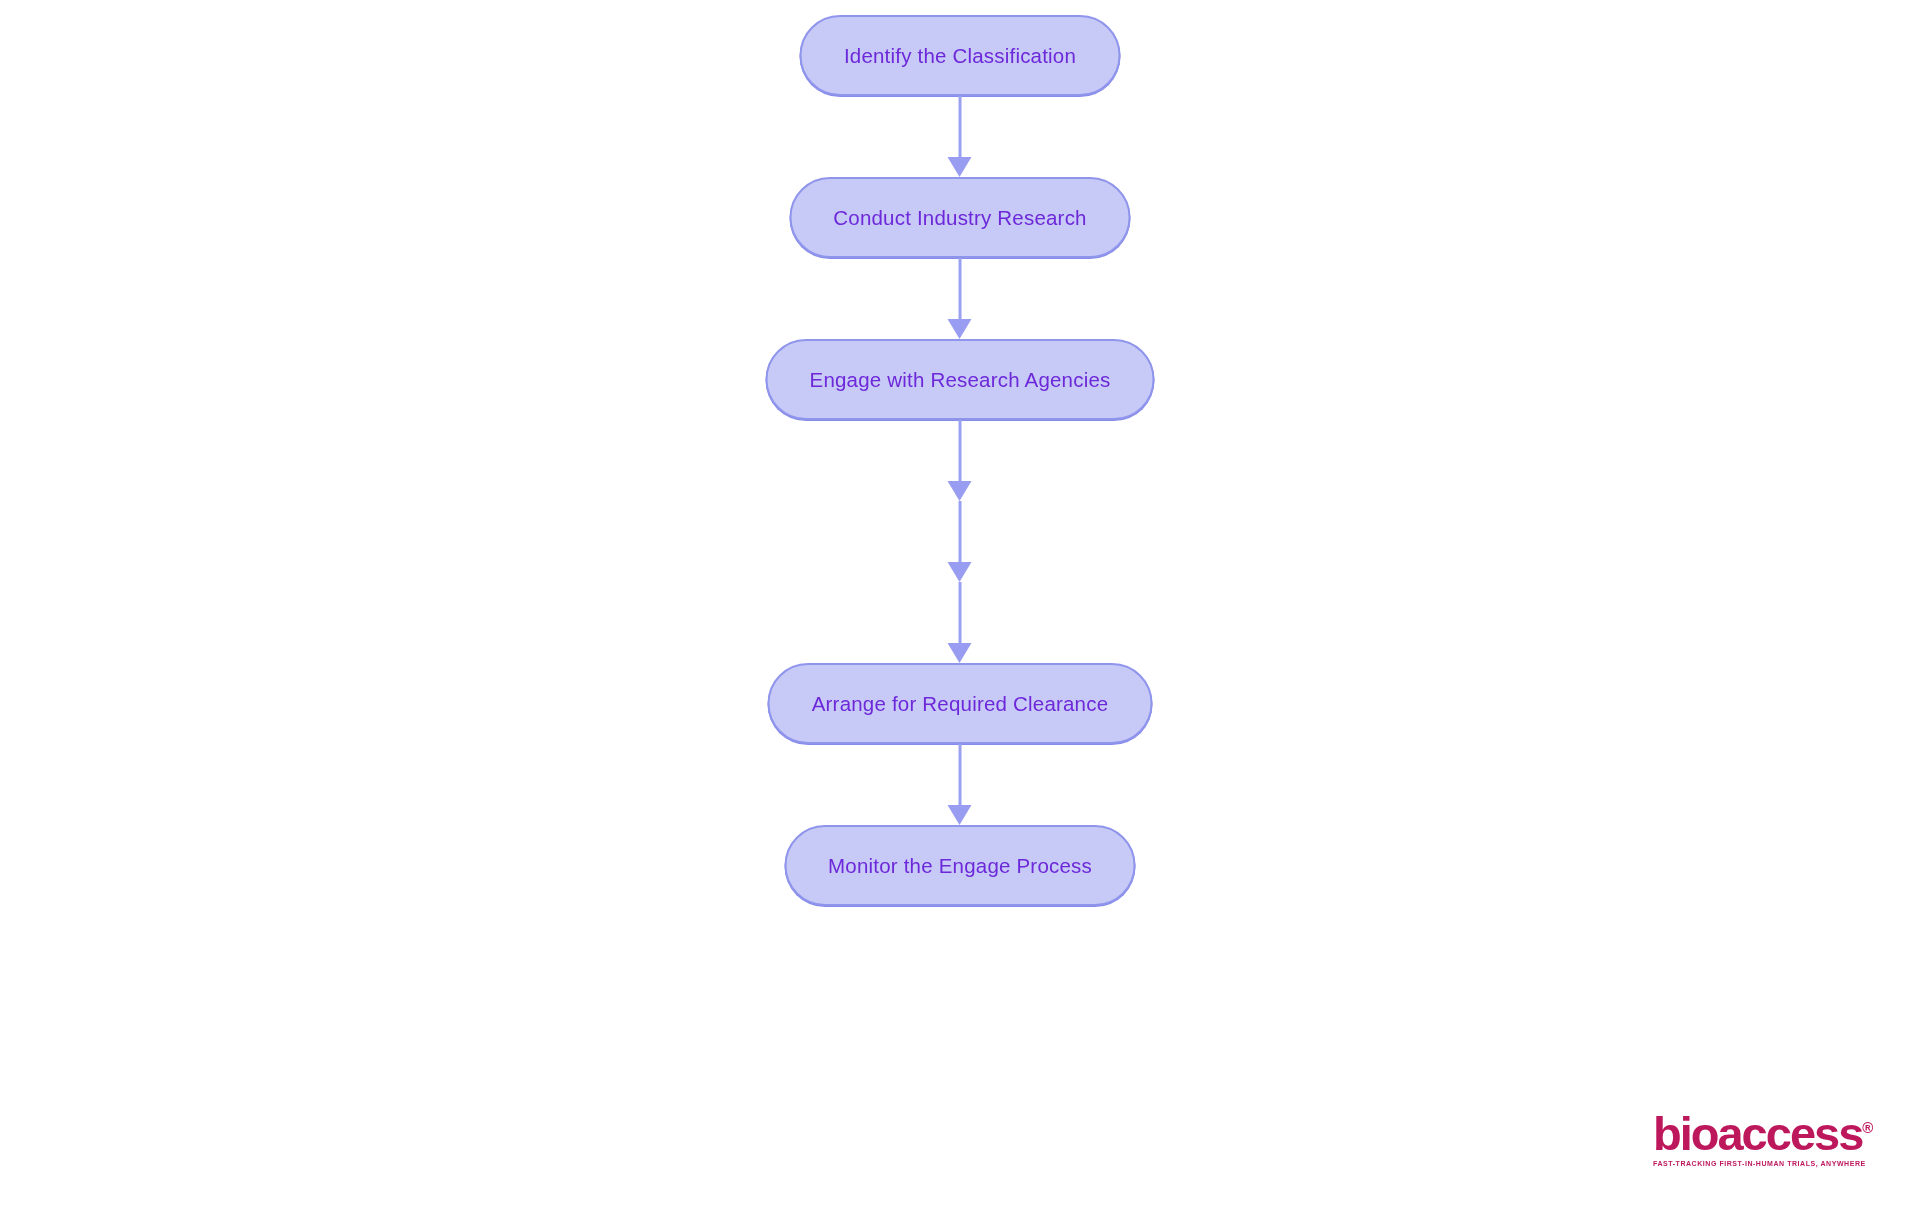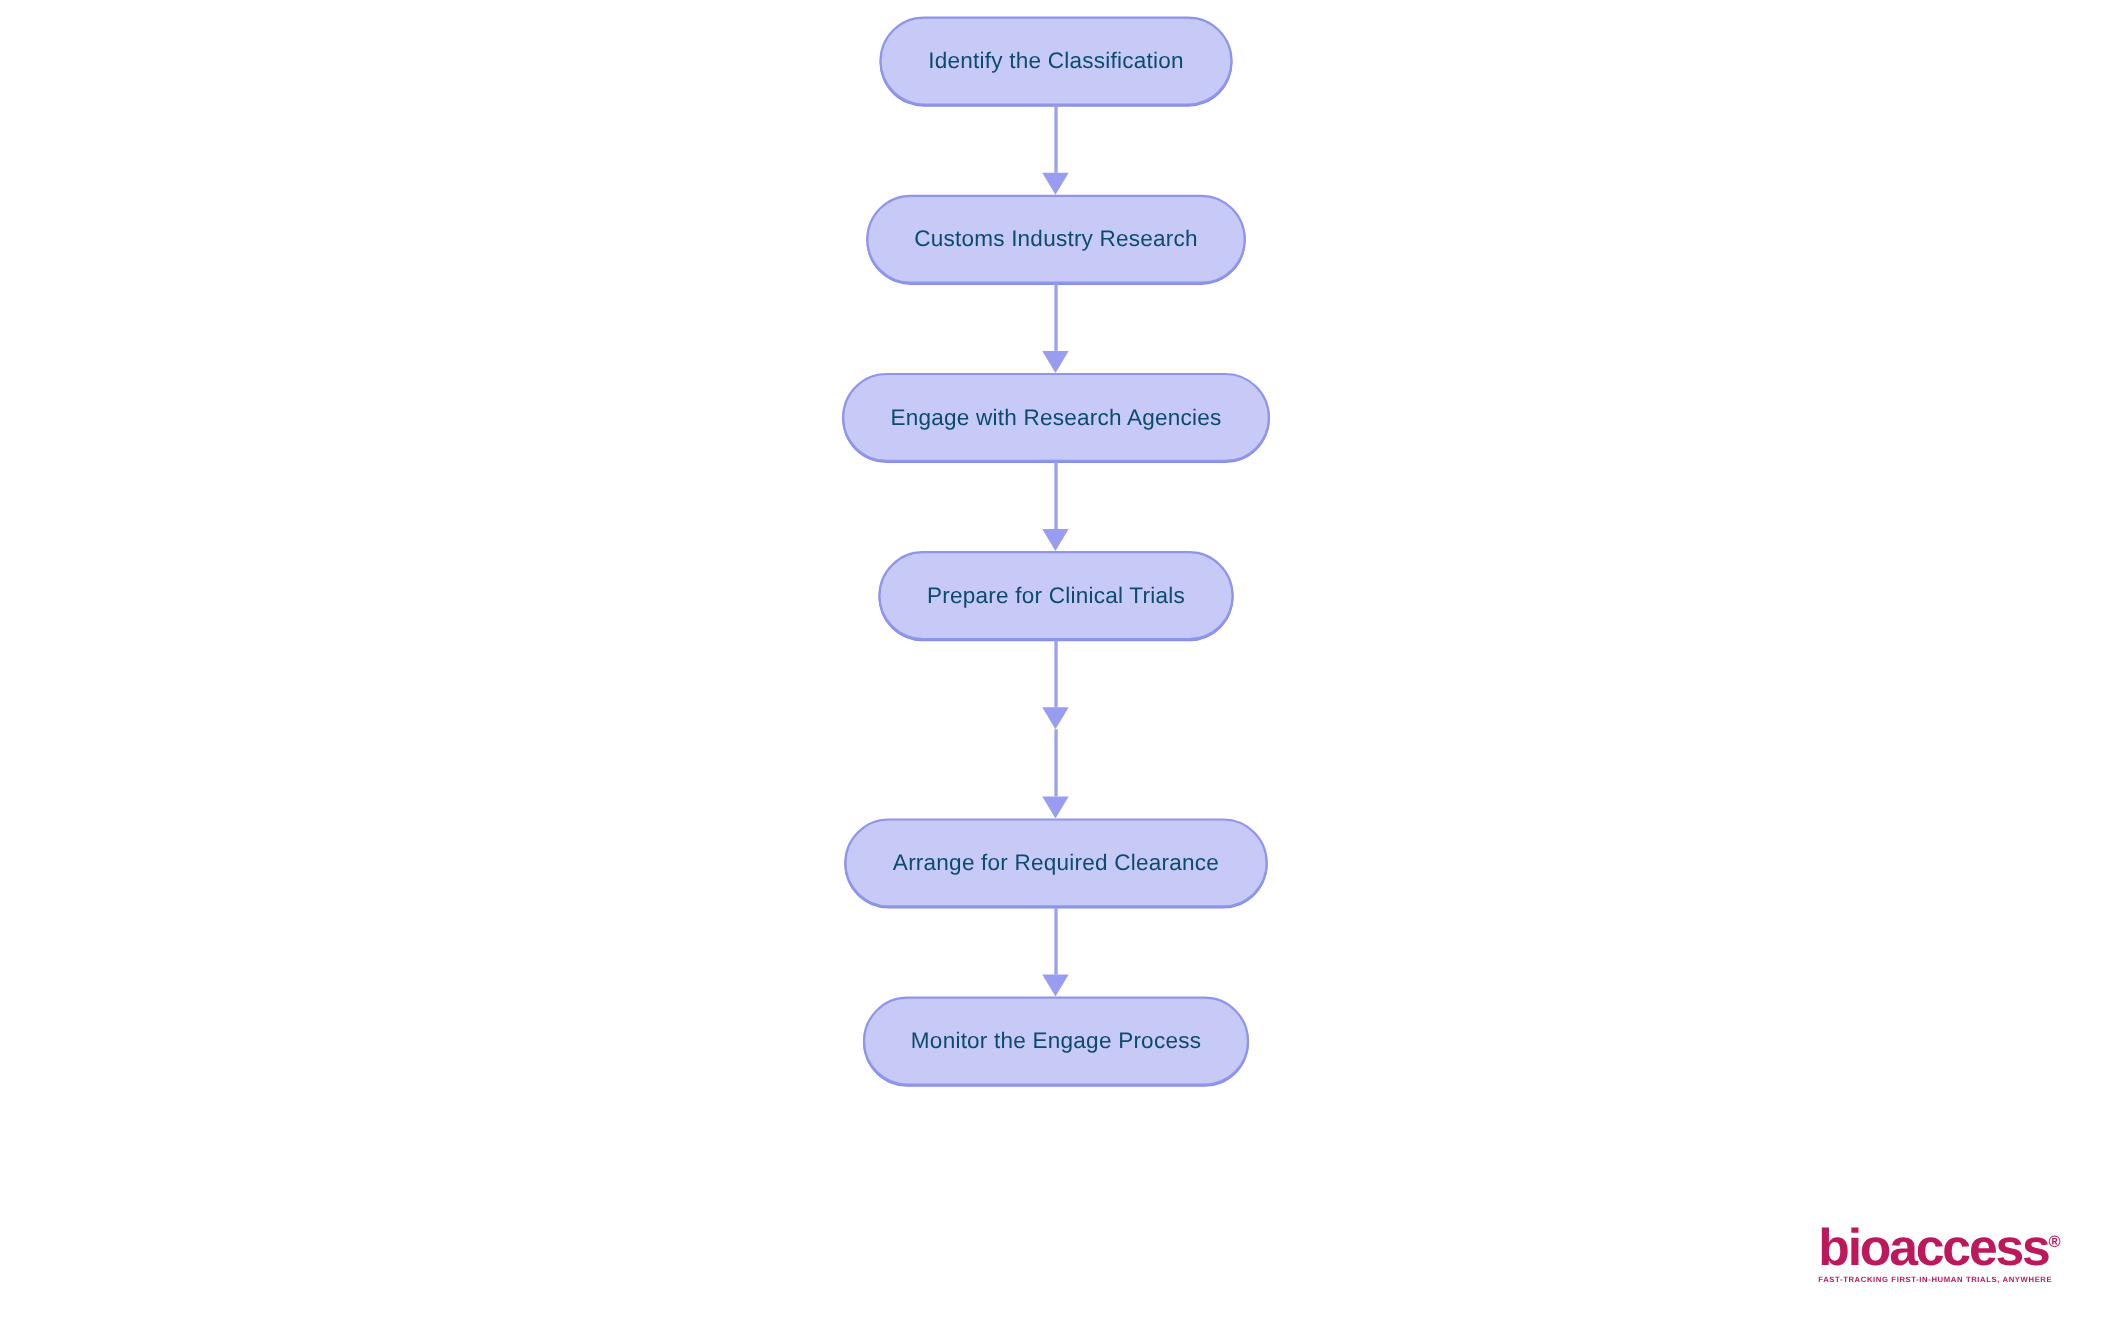--- a/index.html
+++ b/index.html
@@ -27,21 +27,21 @@
     padding: 0 42px;
     display: flex;
     align-items: center;
     justify-content: center;
     background: #c7caf7;
     border: 2px solid #9095ec;
     border-radius: 41px;
     box-shadow: 0 1px 0 #868ce9;
   }
   .node-label {
-    color: #0c4a6e;
+    color: #6d28d9;
     font-size: 20.5px;
     letter-spacing: 0.2px;
     white-space: nowrap;
   }
   .connector {
     height: 81px;
     display: flex;
     flex-direction: column;
     align-items: center;
   }
@@ -94,40 +94,37 @@
     <div class="node">
       <span class="node-label">Identify the Classification</span>
     </div>
 
     <div class="connector">
       <div class="stem"></div>
       <div class="arrowhead"></div>
     </div>
 
     <div class="node">
-      <span class="node-label">Customs Industry Research</span>
+      <span class="node-label">Conduct Industry Research</span>
     </div>
 
     <div class="connector">
       <div class="stem"></div>
       <div class="arrowhead"></div>
     </div>
 
     <div class="node">
       <span class="node-label">Engage with Research Agencies</span>
     </div>
 
     <div class="connector">
       <div class="stem"></div>
       <div class="arrowhead"></div>
     </div>
 
-    <div class="node">
-      <span class="node-label">Prepare for Clinical Trials</span>
-    </div>
 
     <div class="connector">
       <div class="stem"></div>
       <div class="arrowhead"></div>
     </div>
 
 
     <div class="connector">
       <div class="stem"></div>
       <div class="arrowhead"></div>

